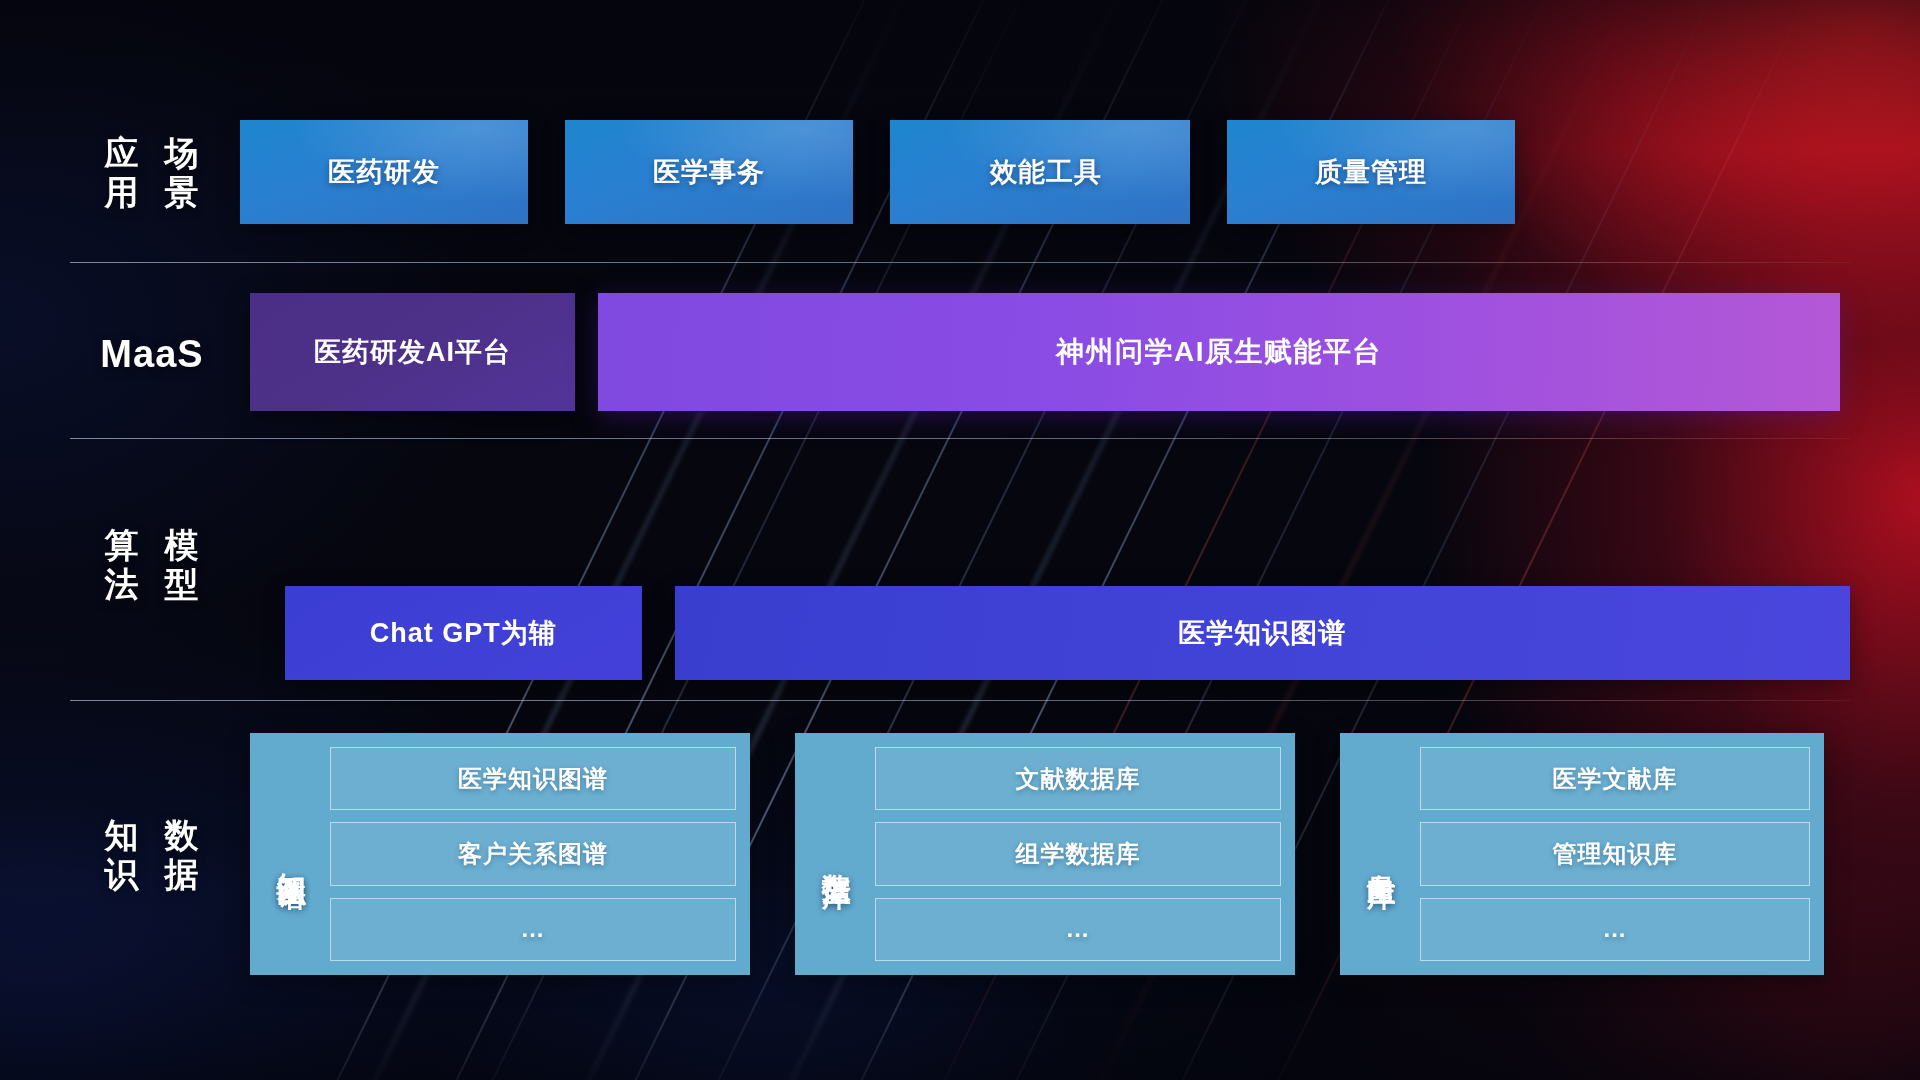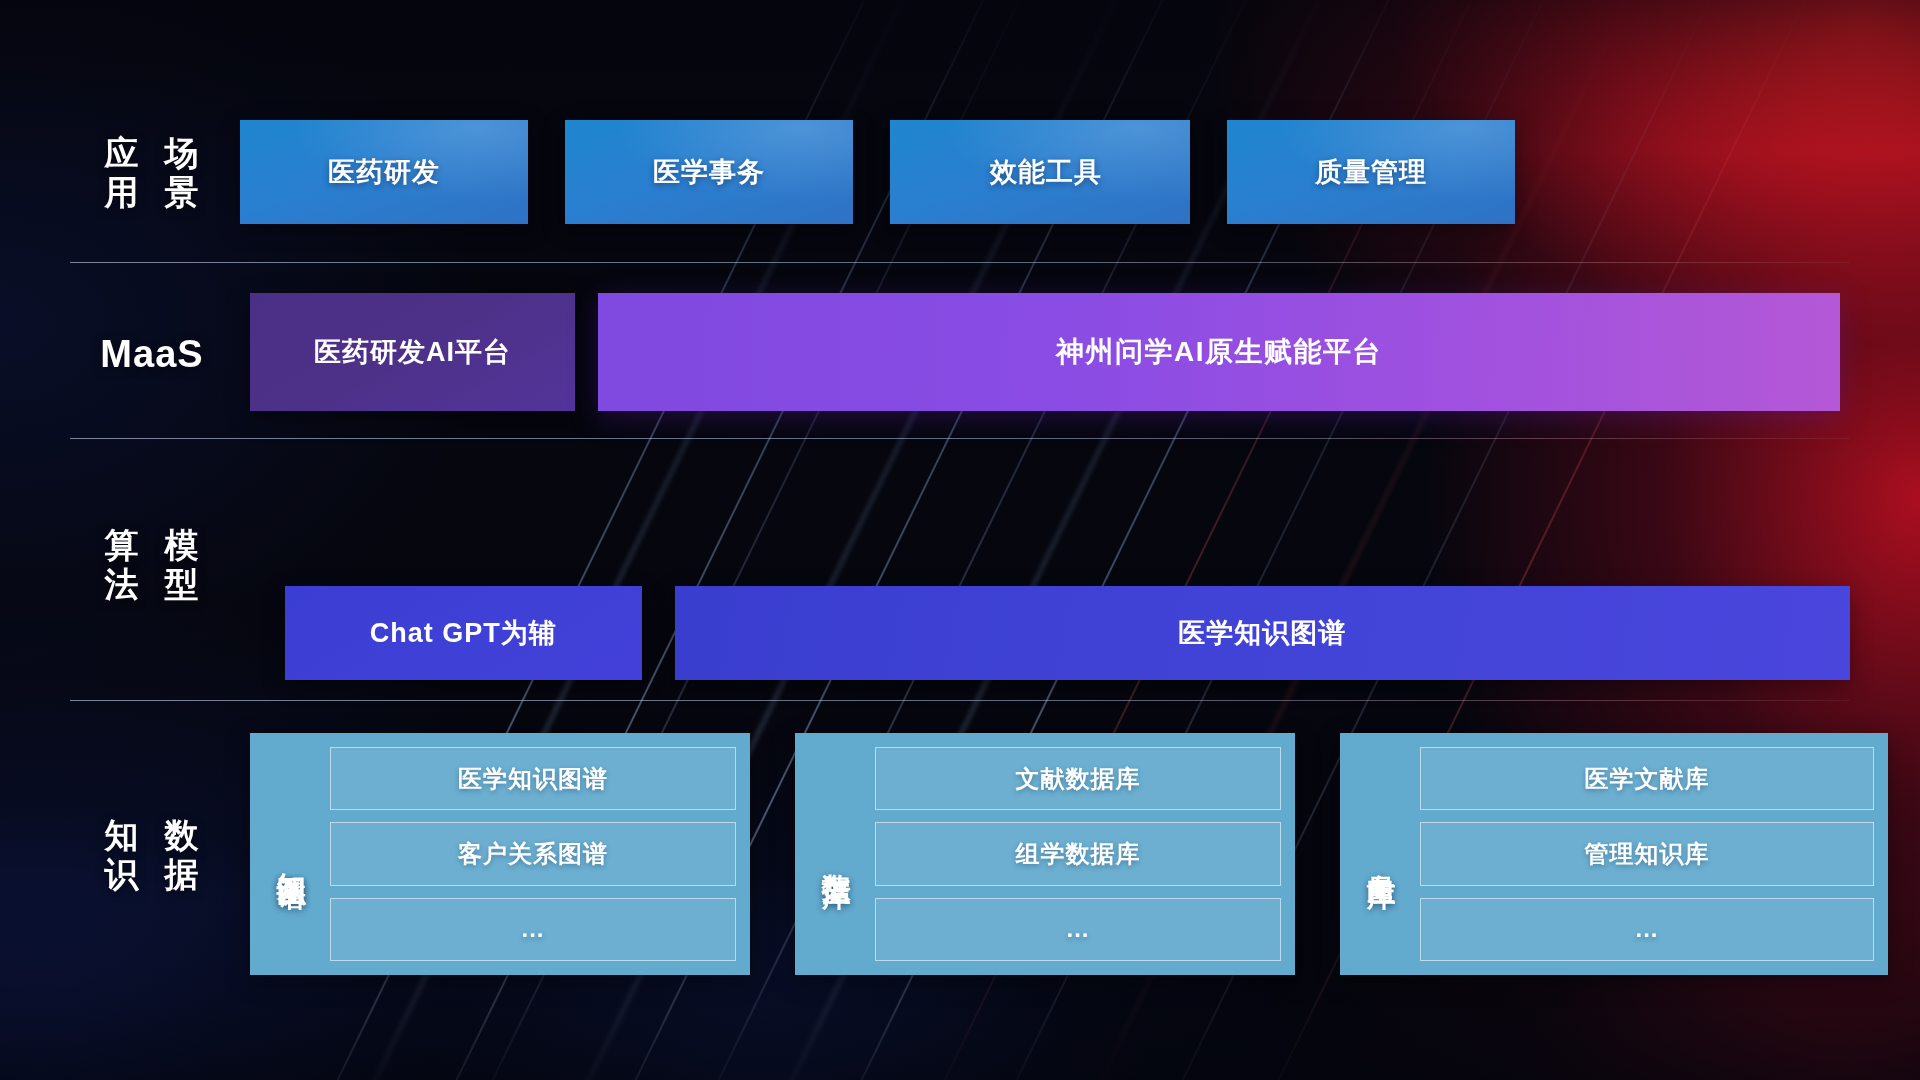--- a/index.html
+++ b/index.html
@@ -209,21 +209,21 @@
 
   <div class="kgroup" style="top:733px;left:795px;width:500px;height:242px;">
     <div class="vlabel">数据库</div>
     <div class="kitems">
       <div class="kitem">文献数据库</div>
       <div class="kitem">组学数据库</div>
       <div class="kitem">...</div>
     </div>
   </div>
 
-  <div class="kgroup" style="top:733px;left:1340px;width:548px;height:242px;">
+  <div class="kgroup" style="top:733px;left:1340px;width:484px;height:242px;">
     <div class="vlabel">向量库</div>
     <div class="kitems">
       <div class="kitem">医学文献库</div>
       <div class="kitem">管理知识库</div>
       <div class="kitem">...</div>
     </div>
   </div>
 
 </div>
 

